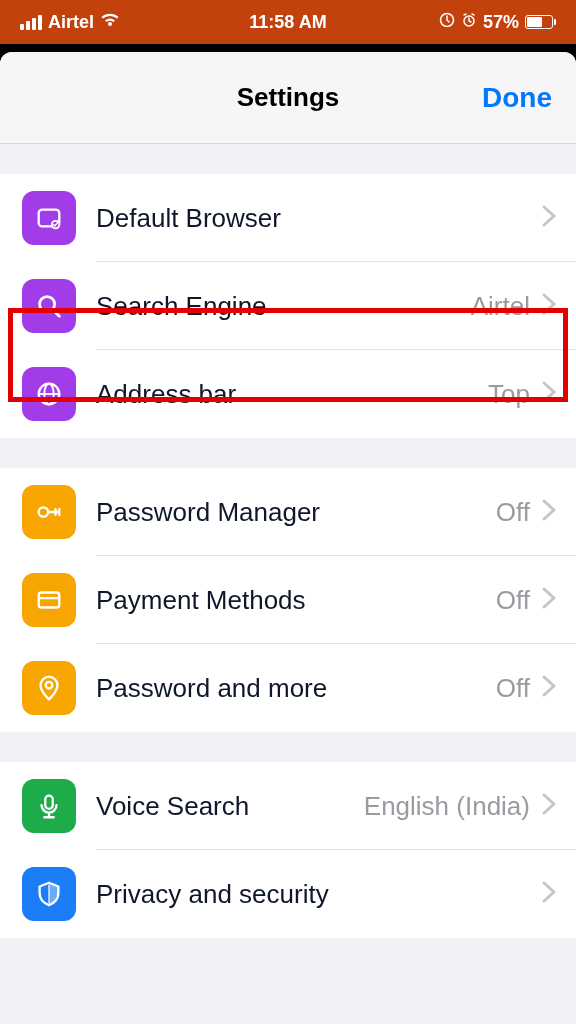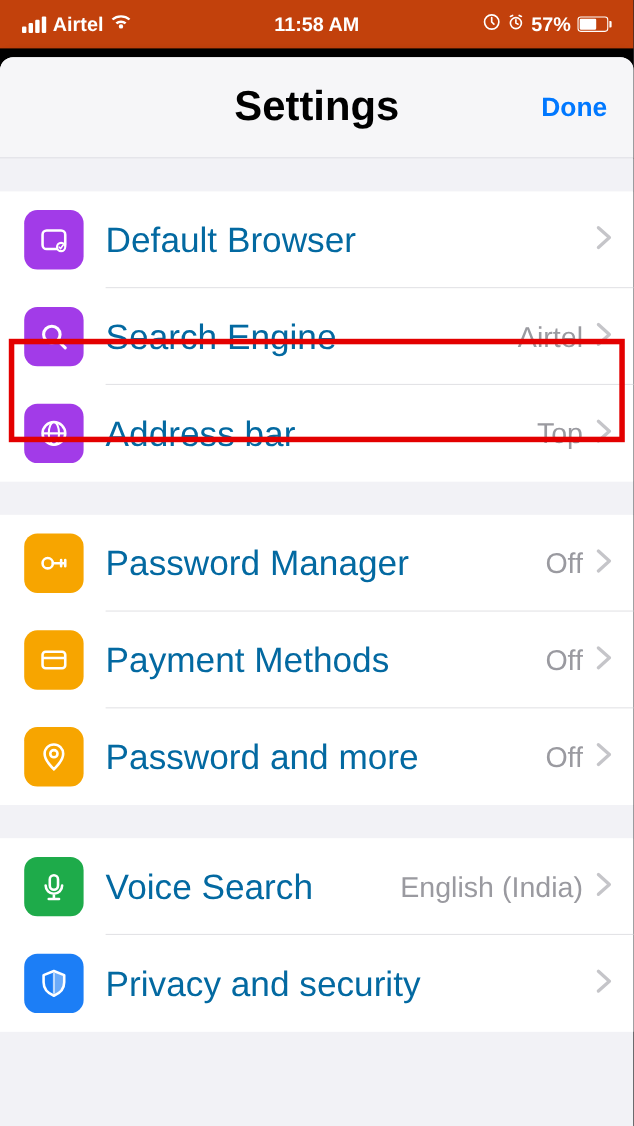--- a/index.html
+++ b/index.html
@@ -47,22 +47,22 @@
   .nav-header {
     height: 92px;
     display: flex;
     align-items: center;
     justify-content: center;
     position: relative;
     border-bottom: 1px solid #d8d8dc;
     background: #f6f6f8;
     border-radius: 12px 12px 0 0;
   }
-  .nav-title { font-size: 38px; font-weight: 700; color: #000; }
-  .nav-done { position: absolute; right: 24px; font-size: 24px; font-weight: 600; color: #0078ff; cursor: pointer; }
+  .nav-title { font-size: 26px; font-weight: 700; color: #000; }
+  .nav-done { position: absolute; right: 24px; font-size: 28px; font-weight: 600; color: #0078ff; cursor: pointer; }
   
   .section-gap { height: 30px; background: #f2f2f6; }
   
   .group { background: #fff; }
   .row {
     display: flex;
     align-items: center;
     min-height: 88px;
     padding: 0 20px 0 22px;
     cursor: pointer;
@@ -80,21 +80,21 @@
     display: flex; align-items: center; justify-content: center;
     flex-shrink: 0;
     margin-right: 20px;
   }
   .icon-purple { background: #a23be8; }
   .icon-amber  { background: #f7a500; }
   .icon-green  { background: #1eab4a; }
   .icon-blue   { background: #1c7ef6; }
   .icon-box svg { width: 30px; height: 30px; fill: #fff; stroke: #fff; }
   
-  .row-label { font-size: 32px; font-weight: 400; color: #0369a1; flex: 0 0 auto; }
+  .row-label { font-size: 26px; font-weight: 400; color: #0f172a; flex: 0 0 auto; }
   .spacer { flex: 1; }
   .row-value { font-size: 26px; color: #9a9aa0; margin-right: 12px; white-space: nowrap; }
   .chevron { flex-shrink: 0; }
   .chevron svg { width: 14px; height: 22px; }
   .chevron polyline { fill: none; stroke: #c5c5c9; stroke-width: 3; stroke-linecap: round; stroke-linejoin: round; }
   
   .highlight-box {
     position: absolute;
     border: 5px solid #e30000;
     left: 8px; right: 8px;

